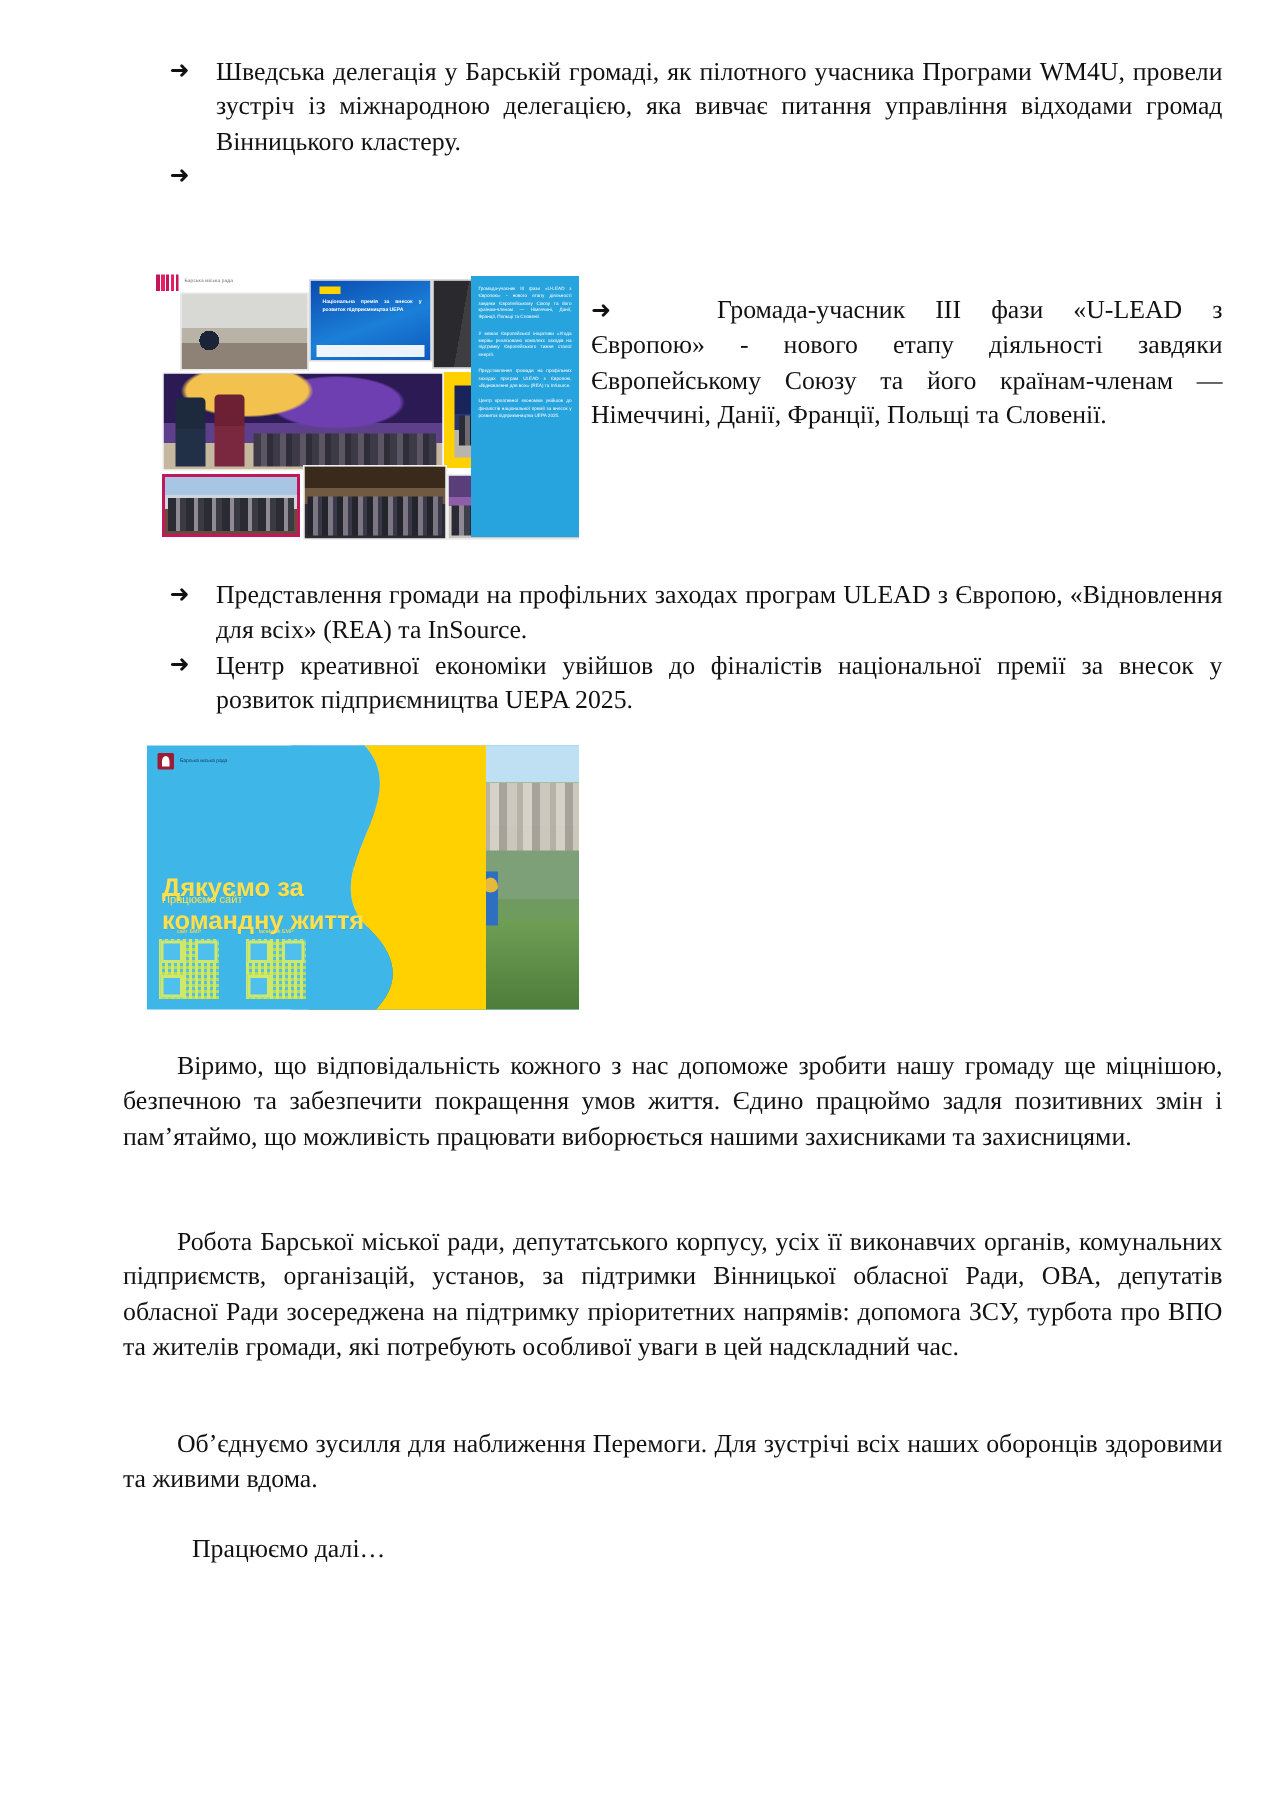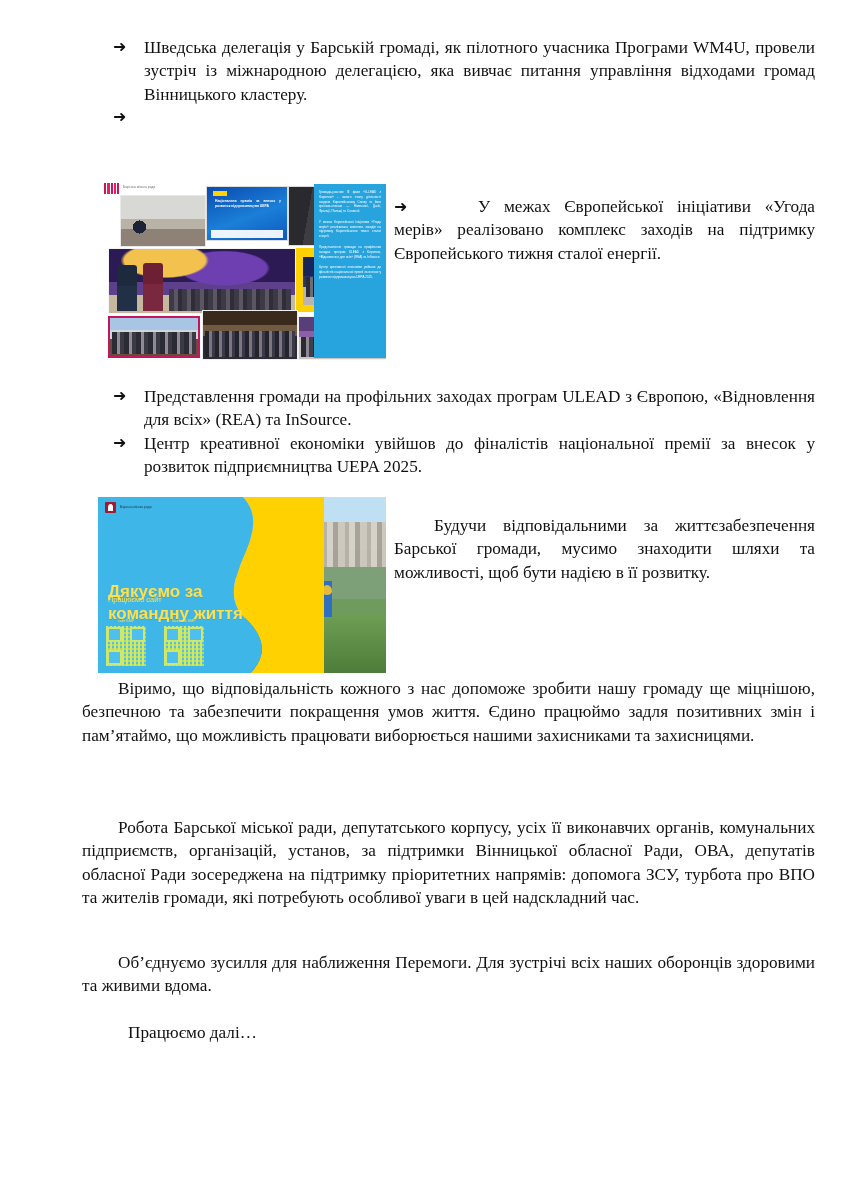--- a/index.html
+++ b/index.html
@@ -115,21 +115,21 @@
 
   
   .body-para {
     position: absolute;
     left: 82px;
     width: 733px;
     text-align: justify;
     text-justify: inter-word;
     text-indent: 36px;
   }
-  #para-virymo { top: 660px; }
+  #para-virymo { top: 682px; }
   #para-robota { top: 799px; }
   #para-obednuemo { top: 934px; }
   #para-pracyuemo { top: 1004px; text-indent: 46px; }
 
   
   .collage {
     position: relative;
     width: 100%;
     height: 100%;
     background: #ffffff;
@@ -418,21 +418,21 @@
         <div class="bluepanel">
           <p>Громада-учасник III фази «U-LEAD з Європою» - нового етапу діяльності завдяки Європейському Союзу та його країнам-членам — Німеччині, Данії, Франції, Польщі та Словенії.</p>
           <p>У межах Європейської ініціативи «Угода мерів» реалізовано комплекс заходів на підтримку Європейського тижня сталої енергії.</p>
           <p>Представлення громади на профільних заходах програм ULEAD з Європою, «Відновлення для всіх» (REA) та InSource.</p>
           <p>Центр креативної економіки увійшов до фіналістів національної премії за внесок у розвиток підприємництва UEPA 2025.</p>
         </div>
       </div>
     </div>
 
     <p class="para arrowpara">
-      <span class="marker">➜</span><span class="lead-gap"></span><span>У межах Європейської ініціативи «Угода мерів» реалізовано комплекс заходів на підтримку Європейського тижня сталої енергії.</span>
+      <span class="marker">➜</span><span class="lead-gap"></span><span>Громада-учасник III фази «U-LEAD з Європою» - нового етапу діяльності завдяки Європейському Союзу та його країнам-членам — Німеччині, Данії, Франції, Польщі та Словенії.</span>
     </p>
   </div>
 
   <ul class="bullets doc-text" id="bullets-mid">
     <li>
       <span class="marker">➜</span>
       <span>Представлення громади на профільних заходах програм ULEAD з Європою, «Відновлення для всіх» (REA) та InSource.</span>
     </li>
     <li>
       <span class="marker">➜</span>
@@ -483,21 +483,20 @@
               <div class="qrlabel">facebook БМР</div>
               <div class="qr">
                   <span class="qrdot"></span>
                 </div>
             </div>
           </div>
         </div>
       </div>
     </div>
 
-    <p class="para" style="text-indent:40px">Будучи відповідальними за життєзабезпечення Барської громади, мусимо знаходити шляхи та можливості, щоб бути надією в її розвитку.</p>
   </div>
 
   <p class="doc-text body-para" id="para-virymo">Віримо, що відповідальність кожного з нас допоможе зробити нашу громаду ще міцнішою, безпечною та забезпечити покращення умов життя. Єдино працюймо задля позитивних змін і пам’ятаймо, що можливість працювати виборюється нашими захисниками та захисницями.</p>
   <p class="doc-text body-para" id="para-robota">Робота Барської міської ради,  депутатського корпусу, усіх її виконавчих органів, комунальних підприємств, організацій, установ, за підтримки Вінницької обласної Ради, ОВА, депутатів обласної Ради зосереджена на підтримку пріоритетних напрямів: допомога ЗСУ, турбота про ВПО та жителів громади, які потребують особливої уваги в цей надскладний час.</p>
   <p class="doc-text body-para" id="para-obednuemo">Об’єднуємо зусилля для наближення Перемоги. Для зустрічі всіх наших оборонців здоровими та живими вдома.</p>
   <p class="doc-text body-para" id="para-pracyuemo">Працюємо далі…</p>
 
 </div>
 
 </body></html>

